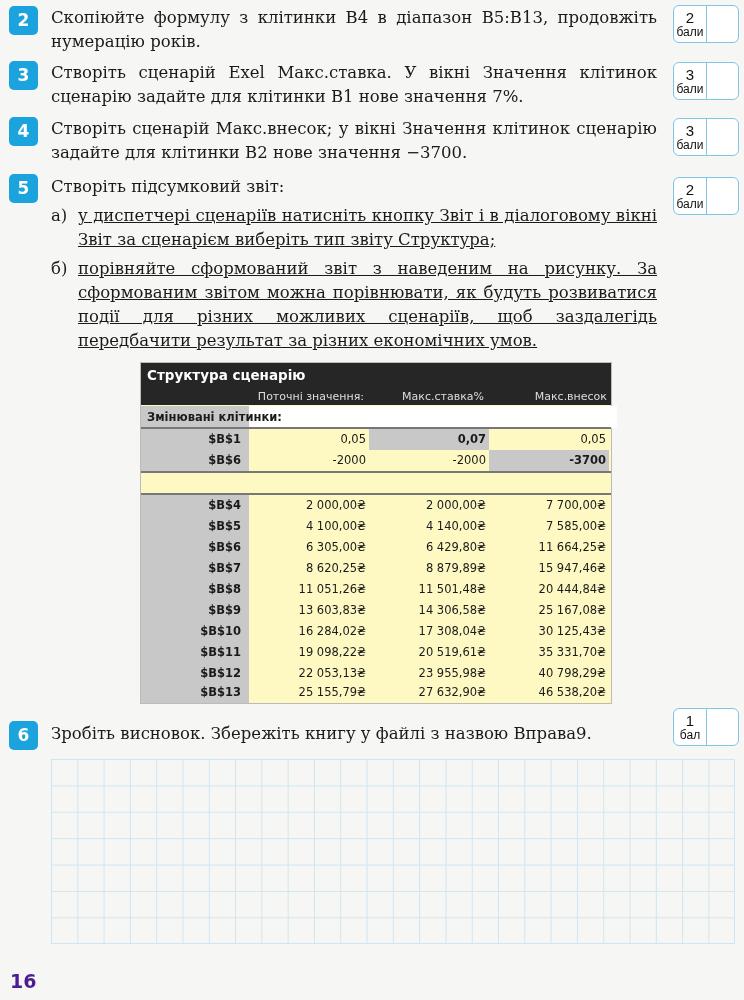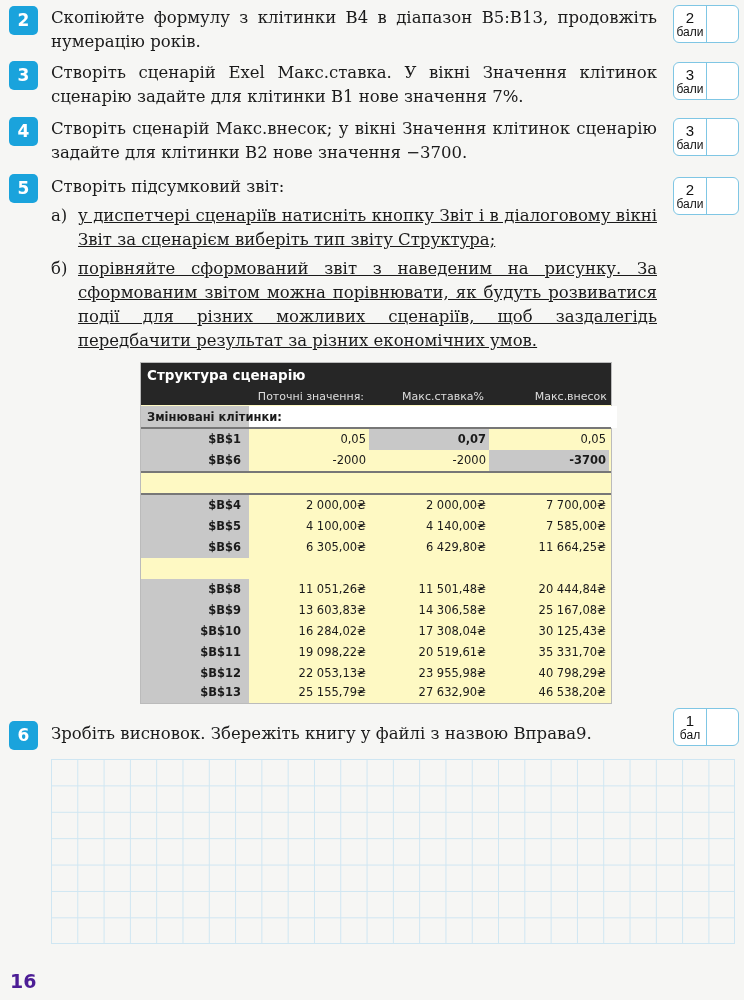--- a/index.html
+++ b/index.html
@@ -109,20 +109,26 @@
       <div class="v v1">4 100,00₴</div>
       <div class="v v2">4 140,00₴</div>
       <div class="v v3">7 585,00₴</div>
     </div>
   <div class="row" style="top:174px">
       <div class="lab">$B$6</div>
       <div class="v v1">6 305,00₴</div>
       <div class="v v2">6 429,80₴</div>
       <div class="v v3">11 664,25₴</div>
     </div>
+  <div class="row" style="top:195px">
+      <div class="lab">$B$7</div>
+      <div class="v v1">8 620,25₴</div>
+      <div class="v v2">8 879,89₴</div>
+      <div class="v v3">15 947,46₴</div>
+    </div>
   <div class="row" style="top:216px">
       <div class="lab">$B$8</div>
       <div class="v v1">11 051,26₴</div>
       <div class="v v2">11 501,48₴</div>
       <div class="v v3">20 444,84₴</div>
     </div>
   <div class="row" style="top:237px">
       <div class="lab">$B$9</div>
       <div class="v v1">13 603,83₴</div>
       <div class="v v2">14 306,58₴</div>

